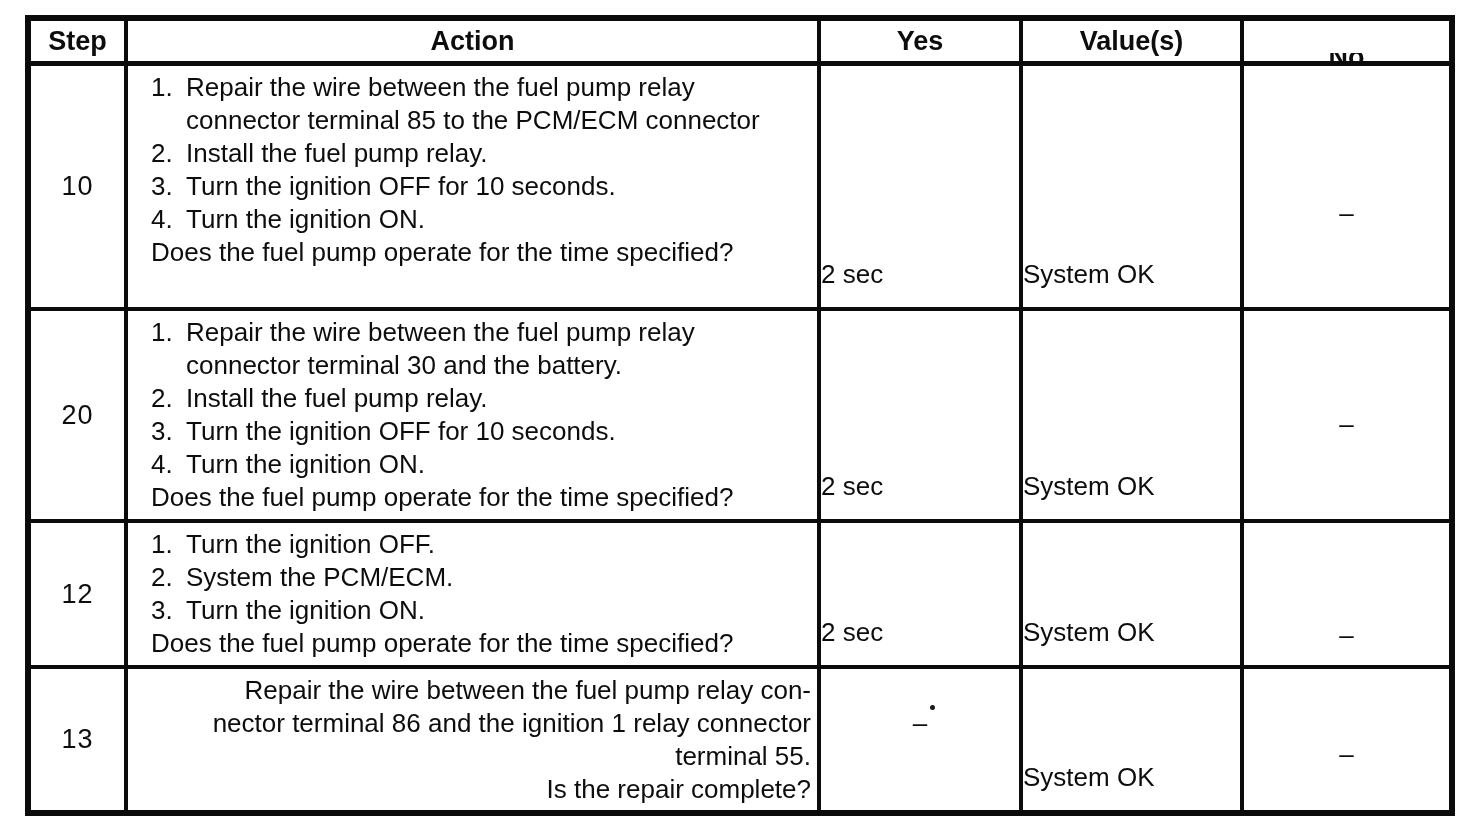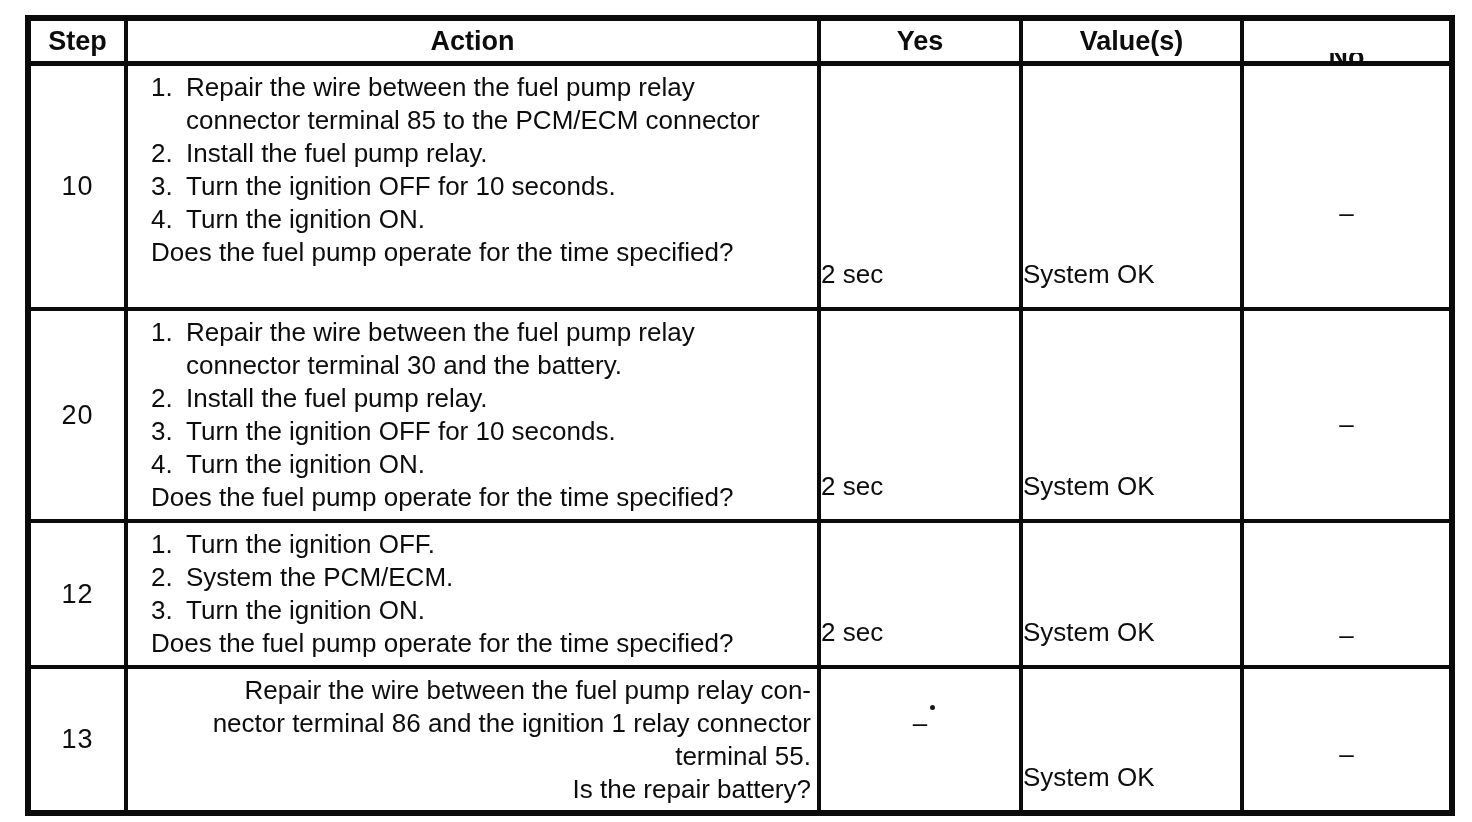--- a/index.html
+++ b/index.html
@@ -173,21 +173,21 @@
       <span class="dash">–</span>
     </div>
 
     <div class="cell step lr">13</div>
     <div class="cell action lr">
       <div>
         <span class="ln">Repair the wire between the fuel pump relay con-</span>
         <span class="ln">nector terminal 86 and the ignition 1 relay connector</span>
         <span class="ln">terminal 55.</span>
       </div>
-      <div class="q">Is the repair battery?</div>
+      <div class="q">Is the repair complete?</div>
     </div>
     <div class="cell lr dashcell pt-val13">
       <span class="dash">–</span>
       <span class="speck"></span>
     </div>
     <div class="cell vbot lr">
       <span>System OK</span>
     </div>
     <div class="cell lc lr dashcell pt-no13">
       <span class="dash">–</span>

